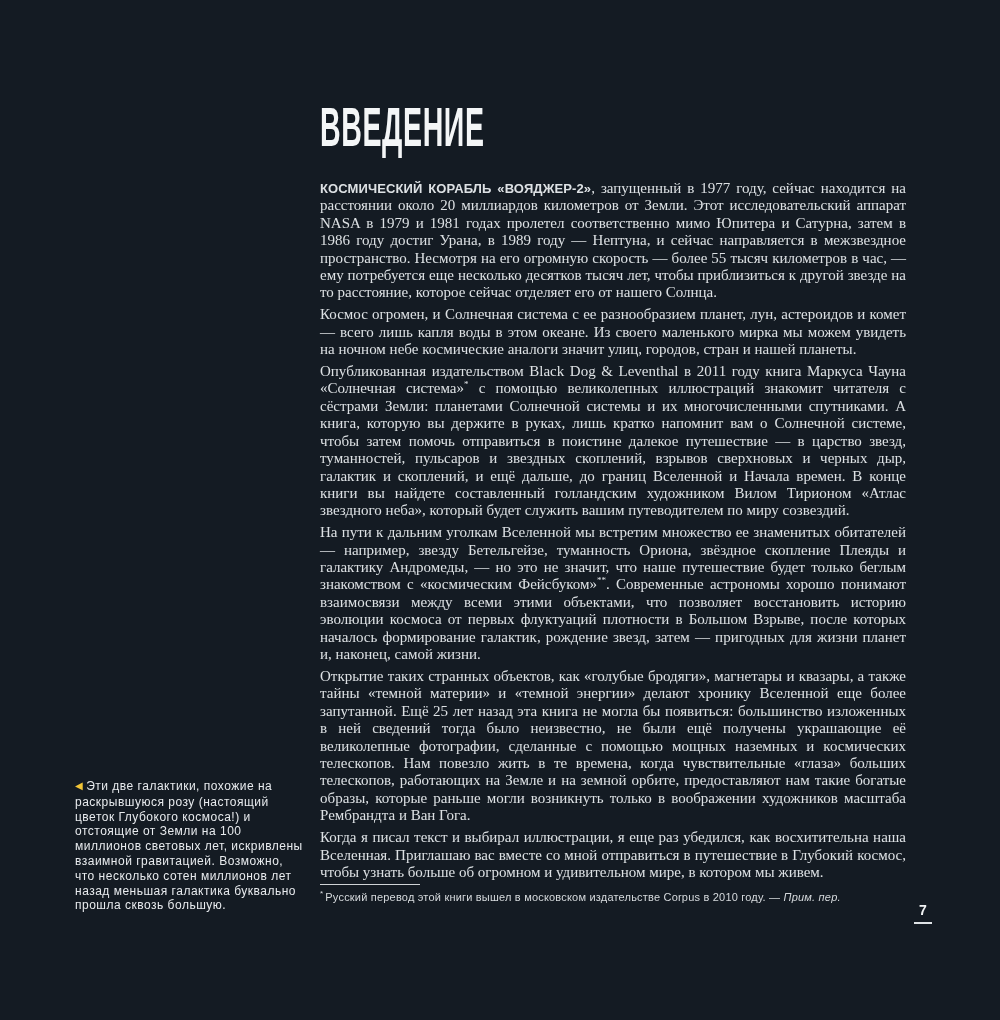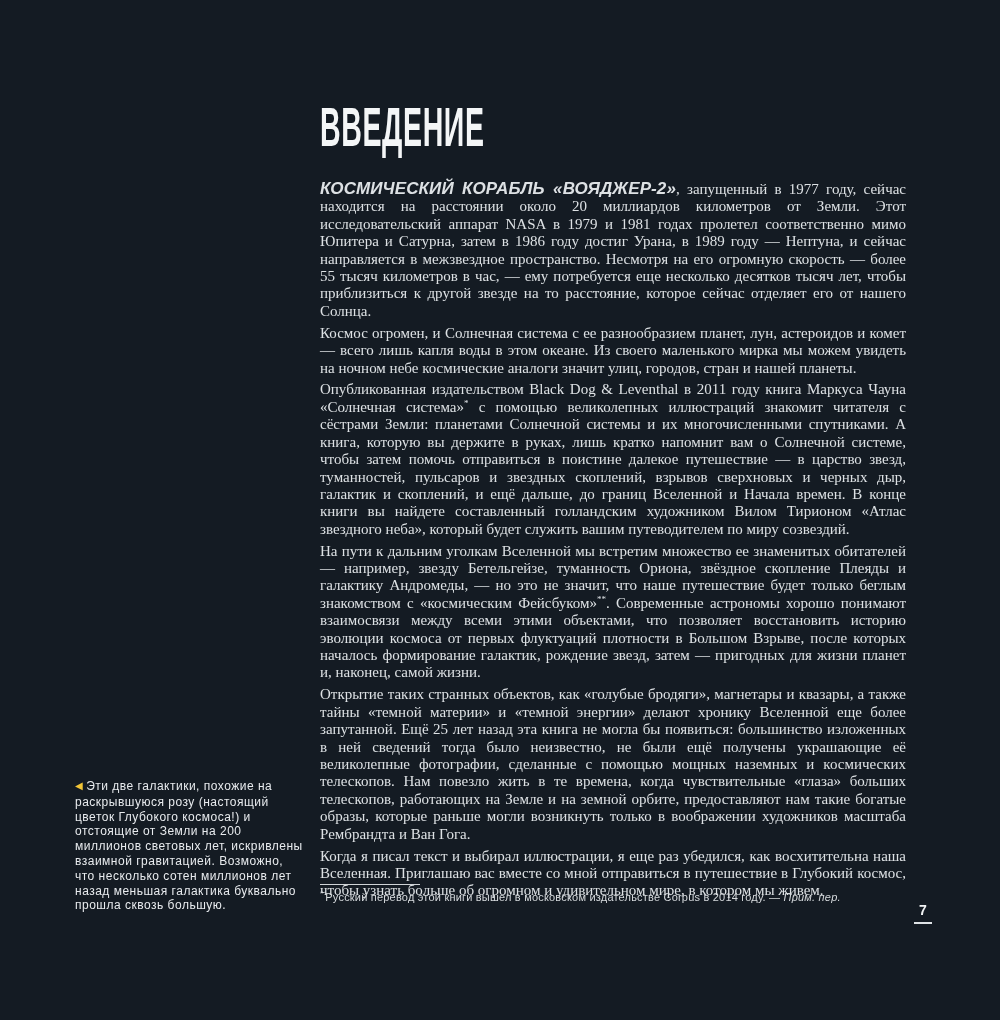--- a/index.html
+++ b/index.html
@@ -44,23 +44,22 @@
     margin:0 0 4.5px 0;
     font-family:"Liberation Serif",serif;
     font-size:15px;
     line-height:17.4px;
     text-align:justify;
     text-align-last:left;
   }
   .seg-lead{
     font-family:"Liberation Sans",sans-serif;
     font-weight:700;
-    font-size:17px;
+    font-size:13px;
     letter-spacing:0.1px;
-    font-style:italic;
   }
   .seg-sup{
     vertical-align:super;
     font-size:9px;
     line-height:0;
   }
 
   
   .caption{
     position:absolute;left:75px;top:779px;width:228px;
@@ -120,27 +119,27 @@
         <p class="para"><span class="seg-lead">КОСМИЧЕСКИЙ КОРАБЛЬ «ВОЯДЖЕР-2»</span><span class="seg-normal">, запущенный в 1977 году, сейчас находится на расстоянии около 20 миллиардов километров от Земли. Этот исследовательский аппарат NASA в 1979 и 1981 годах пролетел соответственно мимо Юпитера и Сатурна, затем в 1986 году достиг Урана, в 1989 году — Нептуна, и сейчас направляется в межзвездное пространство. Несмотря на его огромную скорость — более 55 тысяч километров в час, — ему потребуется еще несколько десятков тысяч лет, чтобы приблизиться к другой звезде на то расстояние, которое сейчас отделяет его от нашего Солнца.</span></p>
         <p class="para"><span class="seg-normal">Космос огромен, и Солнечная система с ее разнообразием планет, лун, астероидов и комет — всего лишь капля воды в этом океане. Из своего маленького мирка мы можем увидеть на ночном небе космические аналоги значит улиц, городов, стран и нашей планеты.</span></p>
         <p class="para"><span class="seg-normal">Опубликованная издательством Black Dog &amp; Leventhal в 2011 году книга Маркуса Чауна «Солнечная система»</span><span class="seg-sup">*</span><span class="seg-normal"> с помощью великолепных иллюстраций знакомит читателя с сёстрами Земли: планетами Солнечной системы и их многочисленными спутниками. А книга, которую вы держите в руках, лишь кратко напомнит вам о Солнечной системе, чтобы затем помочь отправиться в поистине далекое путешествие — в царство звезд, туманностей, пульсаров и звездных скоплений, взрывов сверхновых и черных дыр, галактик и скоплений, и ещё дальше, до границ Вселенной и Начала времен. В конце книги вы найдете составленный голландским художником Вилом Тирионом «Атлас звездного неба», который будет служить вашим путеводителем по миру созвездий.</span></p>
         <p class="para"><span class="seg-normal">На пути к дальним уголкам Вселенной мы встретим множество ее знаменитых обитателей — например, звезду Бетельгейзе, туманность Ориона, звёздное скопление Плеяды и галактику Андромеды, — но это не значит, что наше путешествие будет только беглым знакомством с «космическим Фейсбуком»</span><span class="seg-sup">**</span><span class="seg-normal">. Современные астрономы хорошо понимают взаимосвязи между всеми этими объектами, что позволяет восстановить историю эволюции космоса от первых флуктуаций плотности в Большом Взрыве, после которых началось формирование галактик, рождение звезд, затем — пригодных для жизни планет и, наконец, самой жизни.</span></p>
         <p class="para"><span class="seg-normal">Открытие таких странных объектов, как «голубые бродяги», магнетары и квазары, а также тайны «темной материи» и «темной энергии» делают хронику Вселенной еще более запутанной. Ещё 25 лет назад эта книга не могла бы появиться: большинство изложенных в ней сведений тогда было неизвестно, не были ещё получены украшающие её великолепные фотографии, сделанные с помощью мощных наземных и космических телескопов. Нам повезло жить в те времена, когда чувствительные «глаза» больших телескопов, работающих на Земле и на земной орбите, предоставляют нам такие богатые образы, которые раньше могли возникнуть только в воображении художников масштаба Рембрандта и Ван Гога.</span></p>
         <p class="para"><span class="seg-normal">Когда я писал текст и выбирал иллюстрации, я еще раз убедился, как восхитительна наша Вселенная. Приглашаю вас вместе со мной отправиться в путешествие в Глубокий космос, чтобы узнать больше об огромном и удивительном мире, в котором мы живем.</span></p>
       </div>
   </div>
 
   <aside class="caption">
-    <span class="tri">◀</span><span>Эти две галактики, похожие на раскрывшуюся розу (настоящий цветок Глубокого космоса!) и отстоящие от Земли на 200 миллионов световых лет, искривлены взаимной гравитацией. Возможно, что несколько сотен миллионов лет назад меньшая галактика буквально прошла сквозь большую.</span>
+    <span class="tri">◀</span><span>Эти две галактики, похожие на раскрывшуюся розу (настоящий цветок Глубокого космоса!) и отстоящие от Земли на 100 миллионов световых лет, искривлены взаимной гравитацией. Возможно, что несколько сотен миллионов лет назад меньшая галактика буквально прошла сквозь большую.</span>
   </aside>
 
   <div class="footnotes">
     <div class="rule"></div>
     <div id="fnlist">
-        <div class="footnote"><span class="fn-marker">*</span><span>Русский перевод этой книги вышел в московском издательстве Corpus в 2014 году. — </span><span class="fn-italic">Прим. пер.</span></div>
+        <div class="footnote"><span class="fn-marker">*</span><span>Русский перевод этой книги вышел в московском издательстве Corpus в 2010 году. — </span><span class="fn-italic">Прим. пер.</span></div>
       </div>
   </div>
 
   <div class="pagenum-wrap">
     <div class="pagenum">7</div>
     <div class="pagenum-rule"></div>
   </div>
 
 </div>
 

